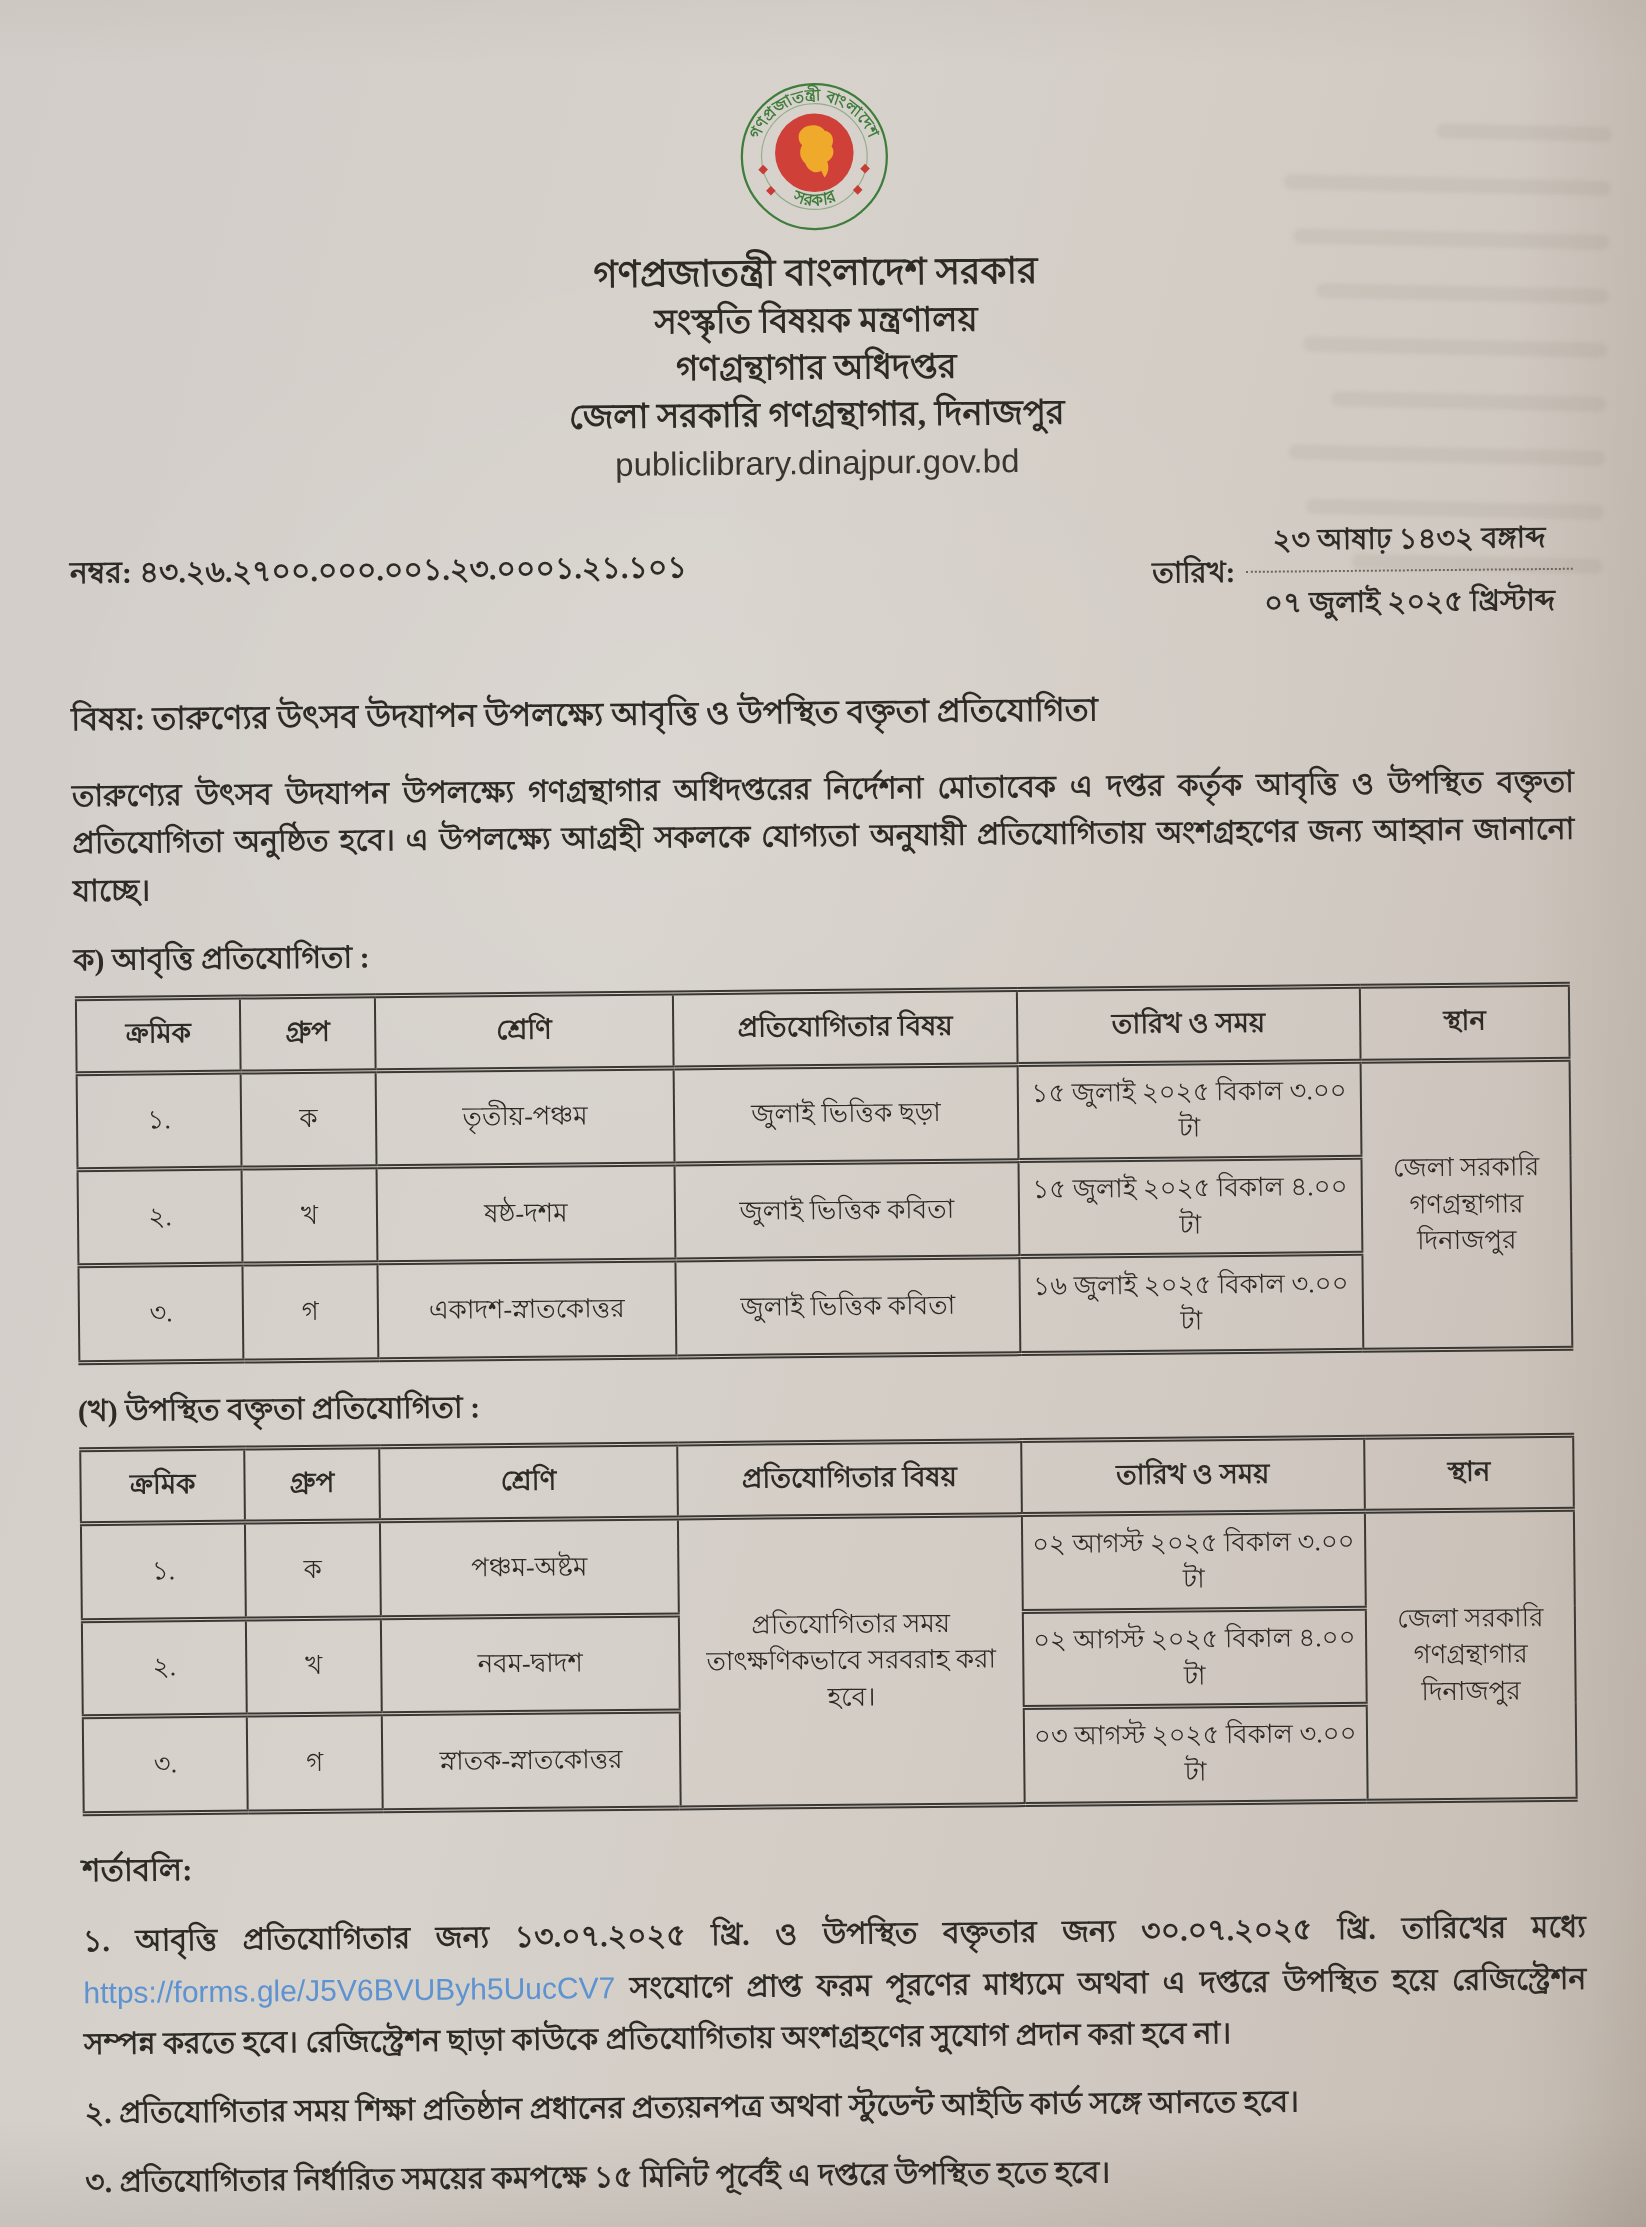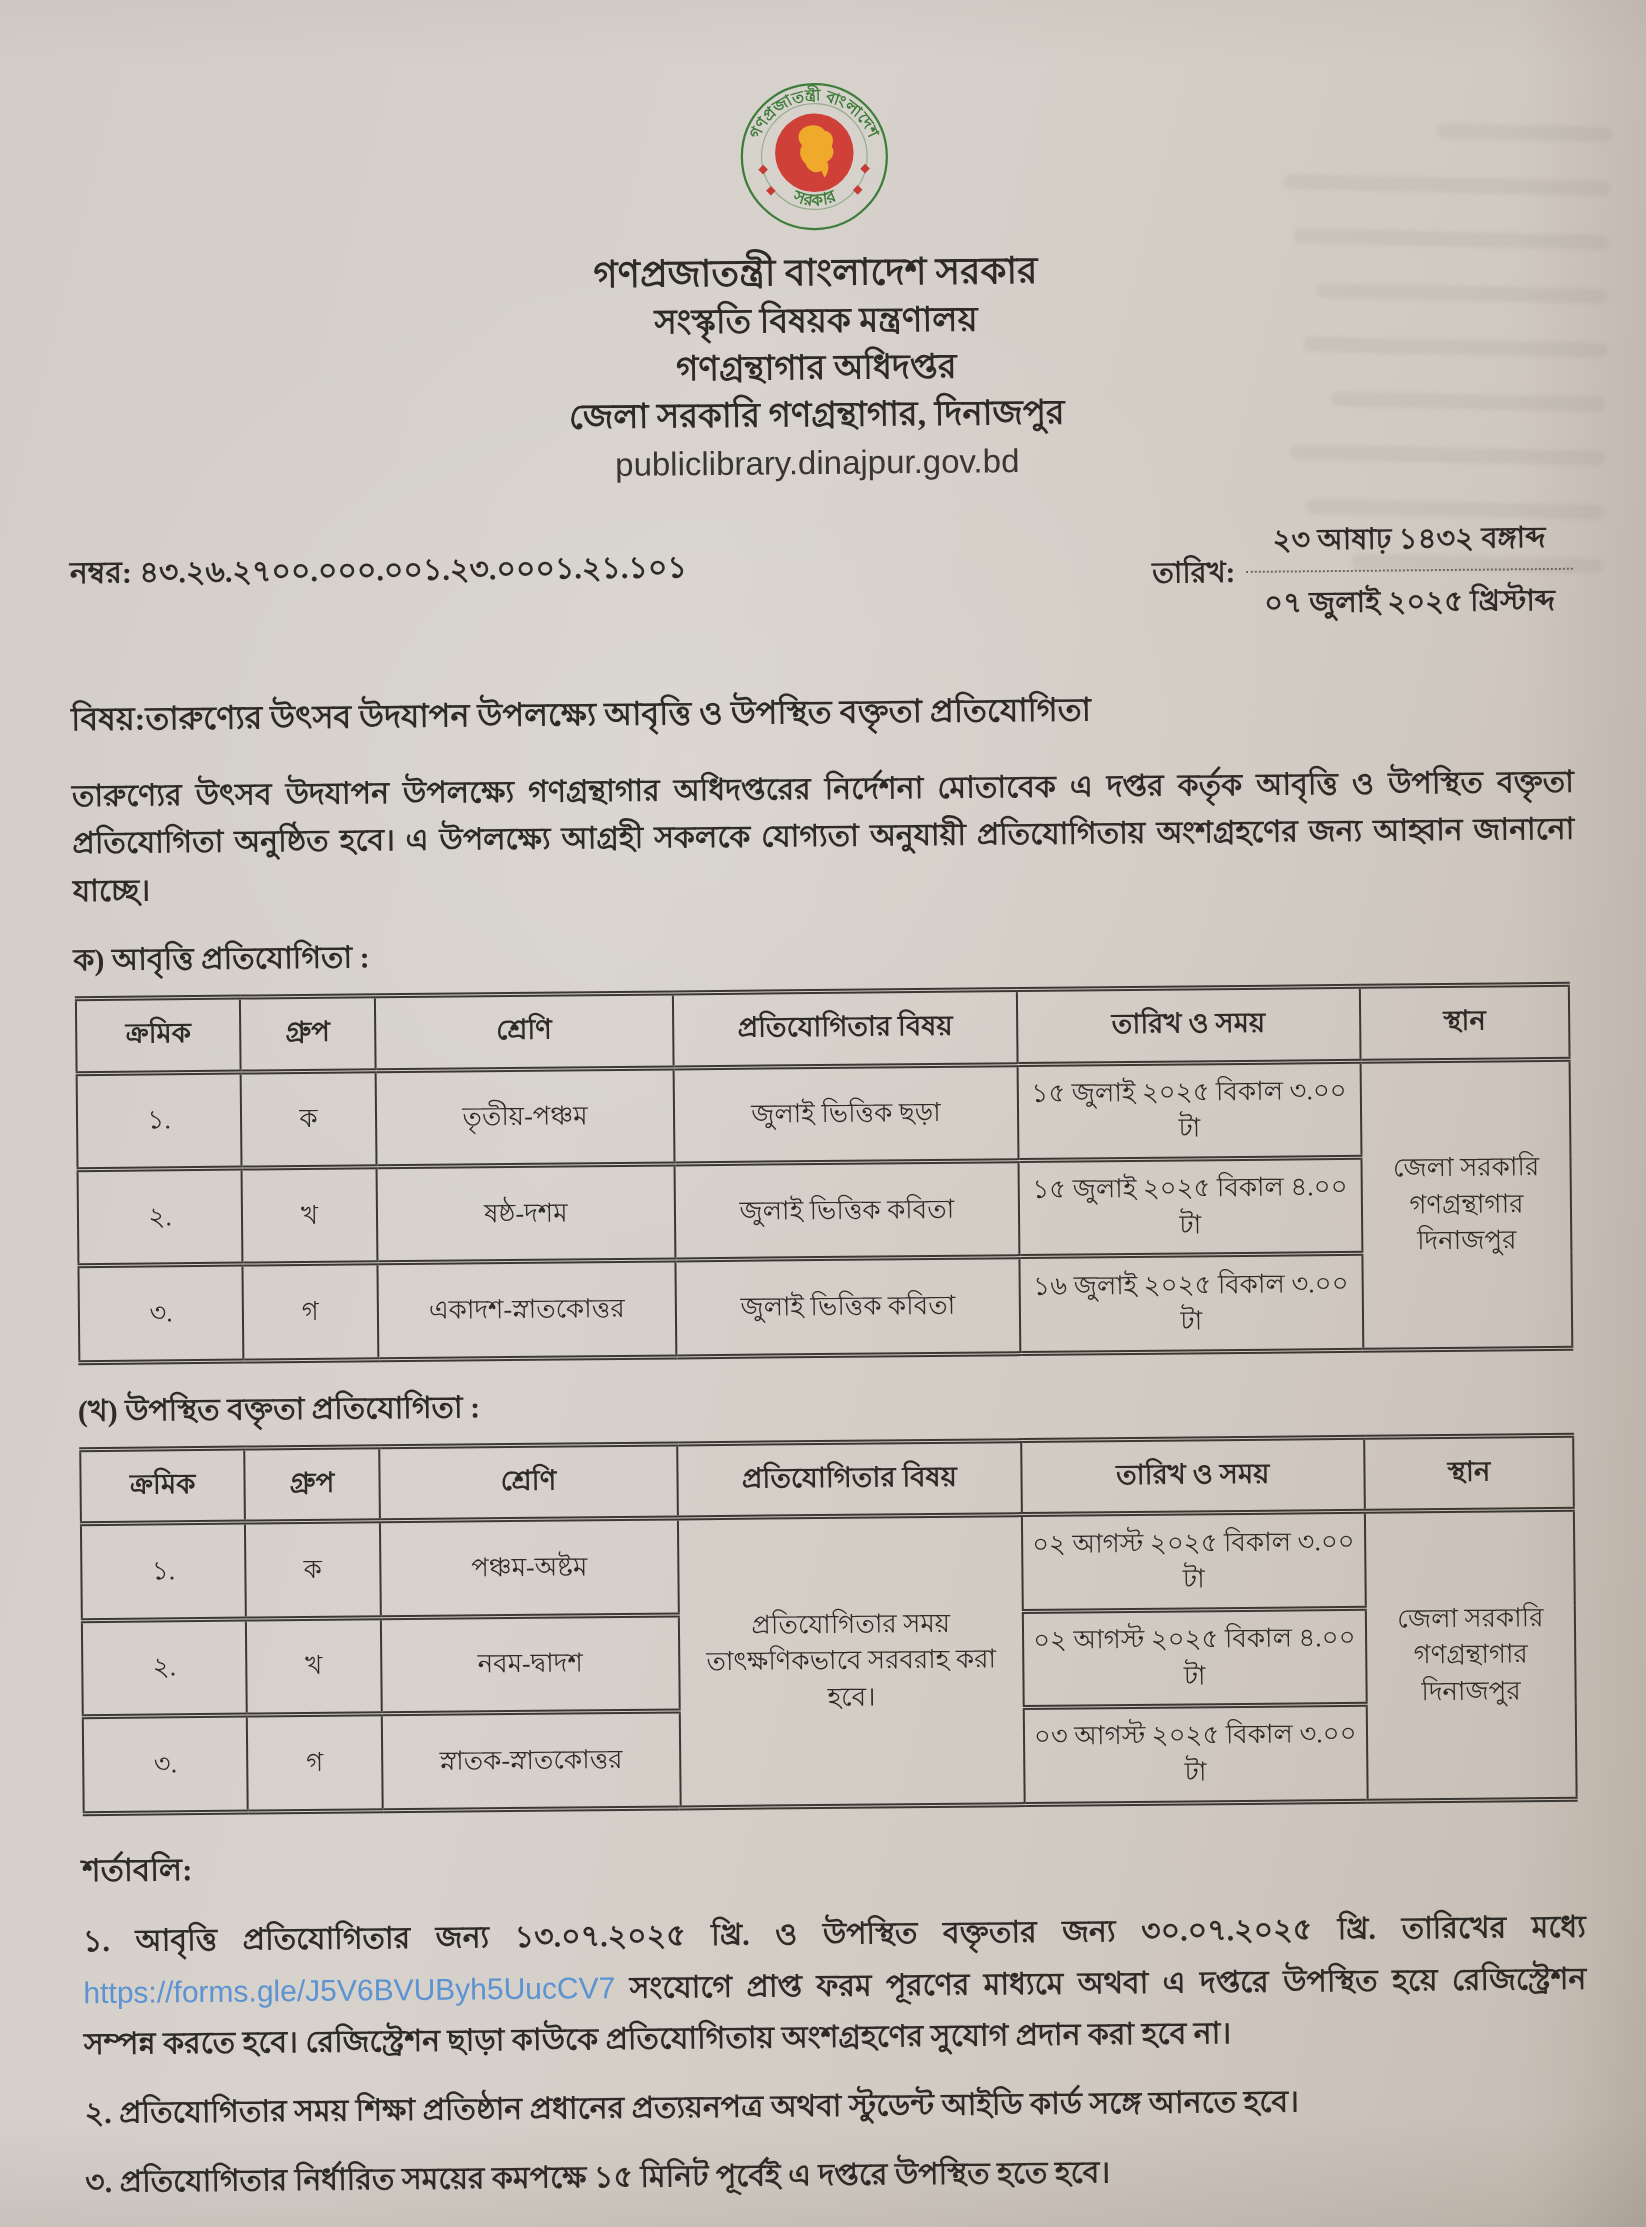--- a/index.html
+++ b/index.html
@@ -28,21 +28,21 @@
   .hline{font-weight:700;line-height:1.38;}
   .h1{font-size:37px;margin-top:15px;}
   .h2,.h3,.h4{font-size:34px;}
   .url{font-size:33px;font-weight:400;font-family:"Liberation Sans","DejaVu Sans",sans-serif;color:#39352f;line-height:1.45;}
   .memo-row{display:flex;justify-content:space-between;align-items:flex-start;padding:0 69px 0 75px;margin-top:34px;}
   .memo-no{font-size:30px;font-weight:700;padding-top:21px;}
   .date-block{display:flex;align-items:center;gap:10.5px;font-size:29px;font-weight:700;}
   .date-col{display:flex;flex-direction:column;align-items:center;}
   .date-col .sep{width:327px;border-bottom:2.9px dotted #6b655e;margin:5.8px 0 7px 0;}
   .subject{padding:0 75px;margin-top:54px;font-size:32px;font-weight:700;}
-  .subject .lbl{margin-right:0;}
+  .subject .lbl{margin-right:7px;}
   .bodytext{padding:0 70px 0 75px;margin-top:23.4px;font-size:30px;line-height:1.58;text-align:justify;font-weight:600;}
   .caption{padding:0 75px;margin-top:22px;font-size:30px;font-weight:700;}
   table.sched{
     width:1495px;margin:9.3px 0 0 76px;border-collapse:collapse;
     font-size:26px;text-align:center;table-layout:fixed;
   }
   table.sched th{font-size:27.5px;font-weight:700;padding:11.7px 4.7px;}
   table.sched td{padding:9.3px 5.8px;line-height:1.4;}
   table.sched th,table.sched td{
     border-left:2.3px solid #3b3733;border-right:2.3px solid #3b3733;

